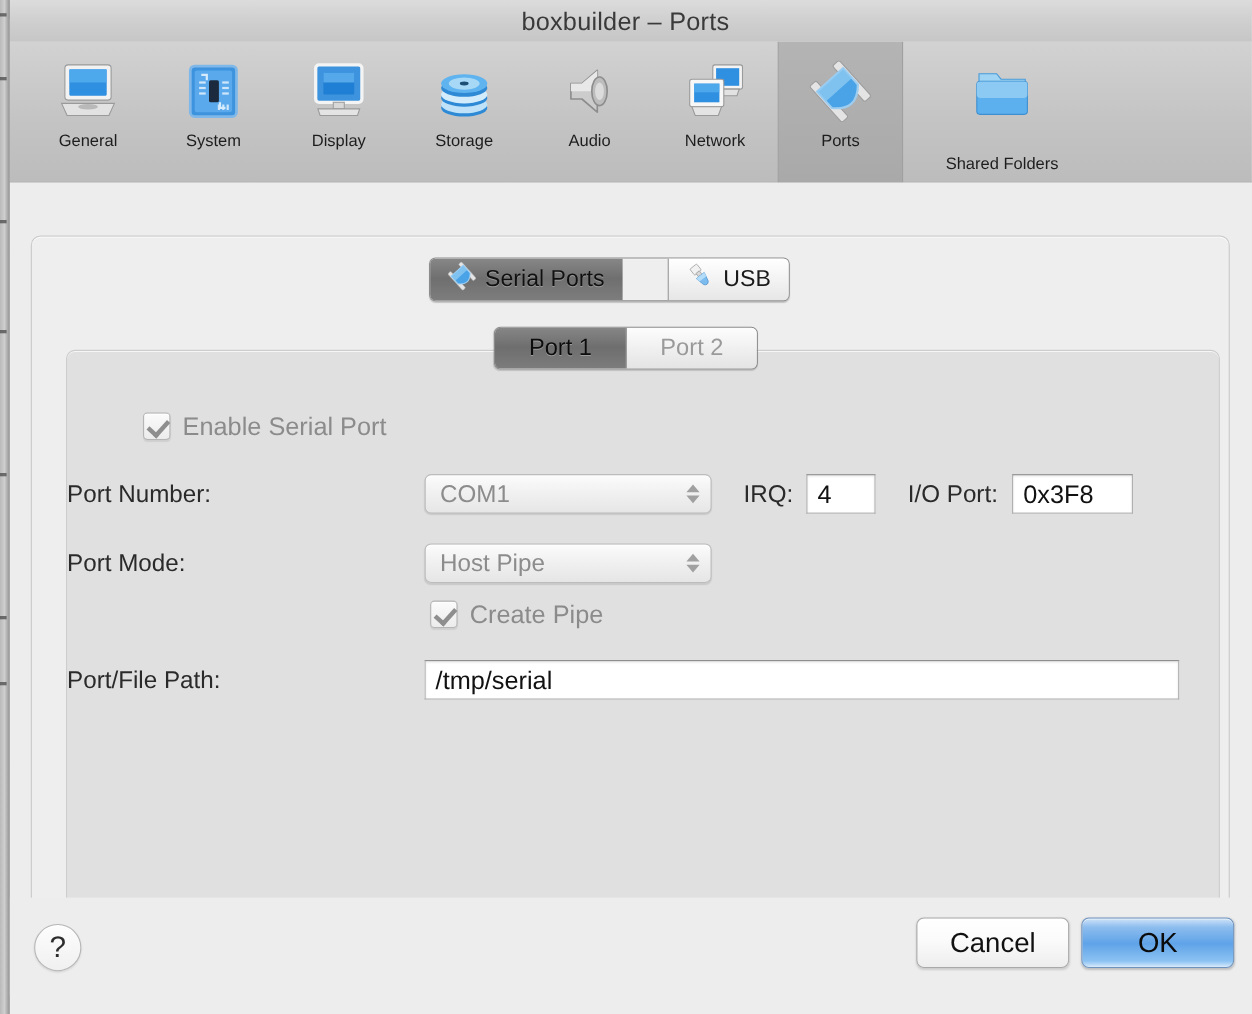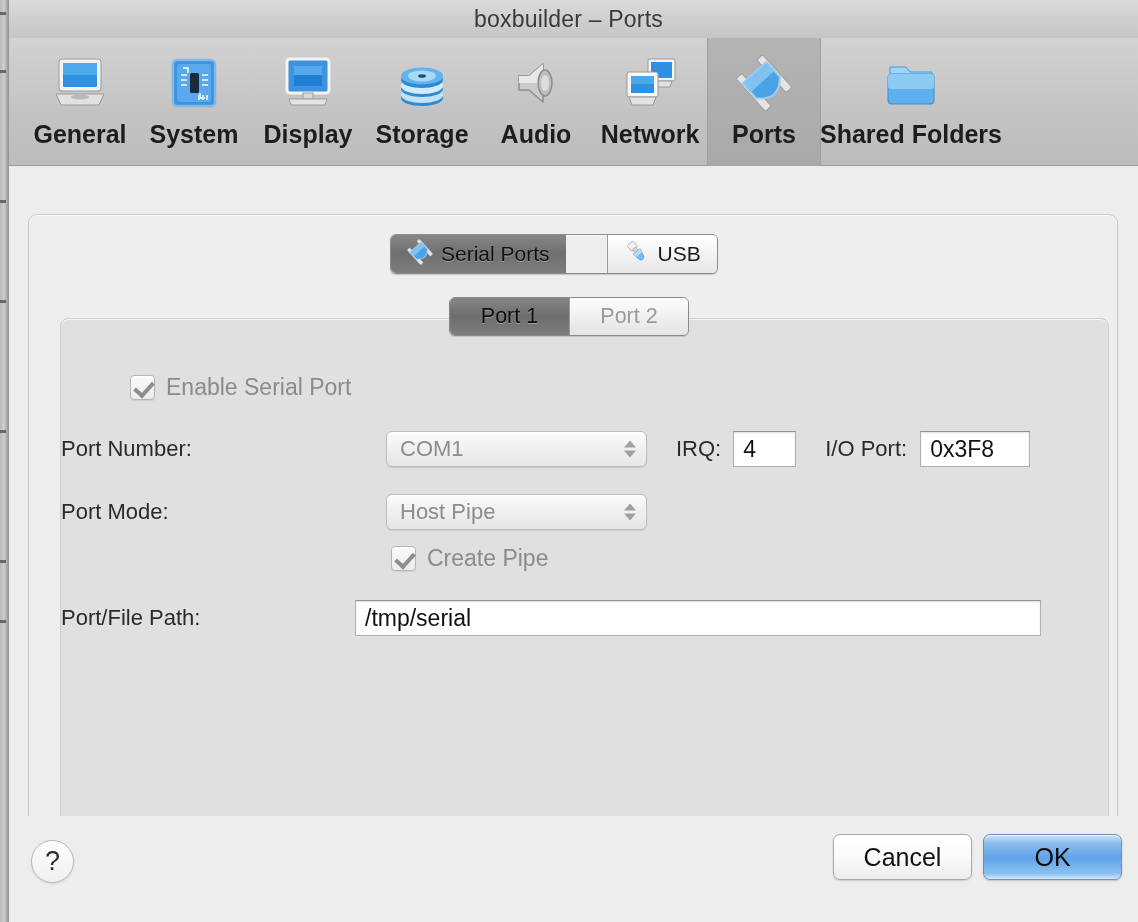--- a/index.html
+++ b/index.html
@@ -65,31 +65,30 @@
     display: flex;
     flex-direction: column;
     align-items: center;
     cursor: default;
   }
   .tb-item.selected {
     background: linear-gradient(180deg,#b4b4b4 0%,#a9a9a9 100%);
     border-left: 1px solid #a0a0a0;
     border-right: 1px solid #a0a0a0;
   }
-  .tb-item.wide { width: 180px; }
+  .tb-item.wide { width: 180px; gap: 21px; }
   .tb-icon {
     width: 62px; height: 62px;
     display: flex; align-items: center; justify-content: center;
     margin-bottom: 6px;
   }
   .tb-label {
-    font-size: 25px;
+    font-size: 15px;
     color: #1d1d1d;
     white-space: nowrap;
-    font-weight: bold;
   }
 
   
   #body-area {
     position: relative;
     height: 756px;
     background: #ededed;
   }
 
   
@@ -483,21 +482,21 @@
           </div>
         </div>
 
         <div class="frow" style="left:330px; top:226px;">
           <div class="cbox checked"></div>
           <div class="cbox-label">Create Pipe</div>
         </div>
 
         <div class="frow" style="left:0px; top:281px; width:1049px;">
           <div class="flabel" style="width:294px;">Port/File Path:</div>
-          <div class="tinput" style="width:686px; ">/tmp/serial</div>
+          <div class="tinput" style="width:686px; margin-left:31px;">/tmp/serial</div>
         </div>
 
       </div>
     </div>
 
     <div id="seg-tabs">
       <div class="seg on">
         <span>
           <svg width="26" height="26" viewBox="0 0 56 56">
             <g transform="rotate(-42 28 28)">

